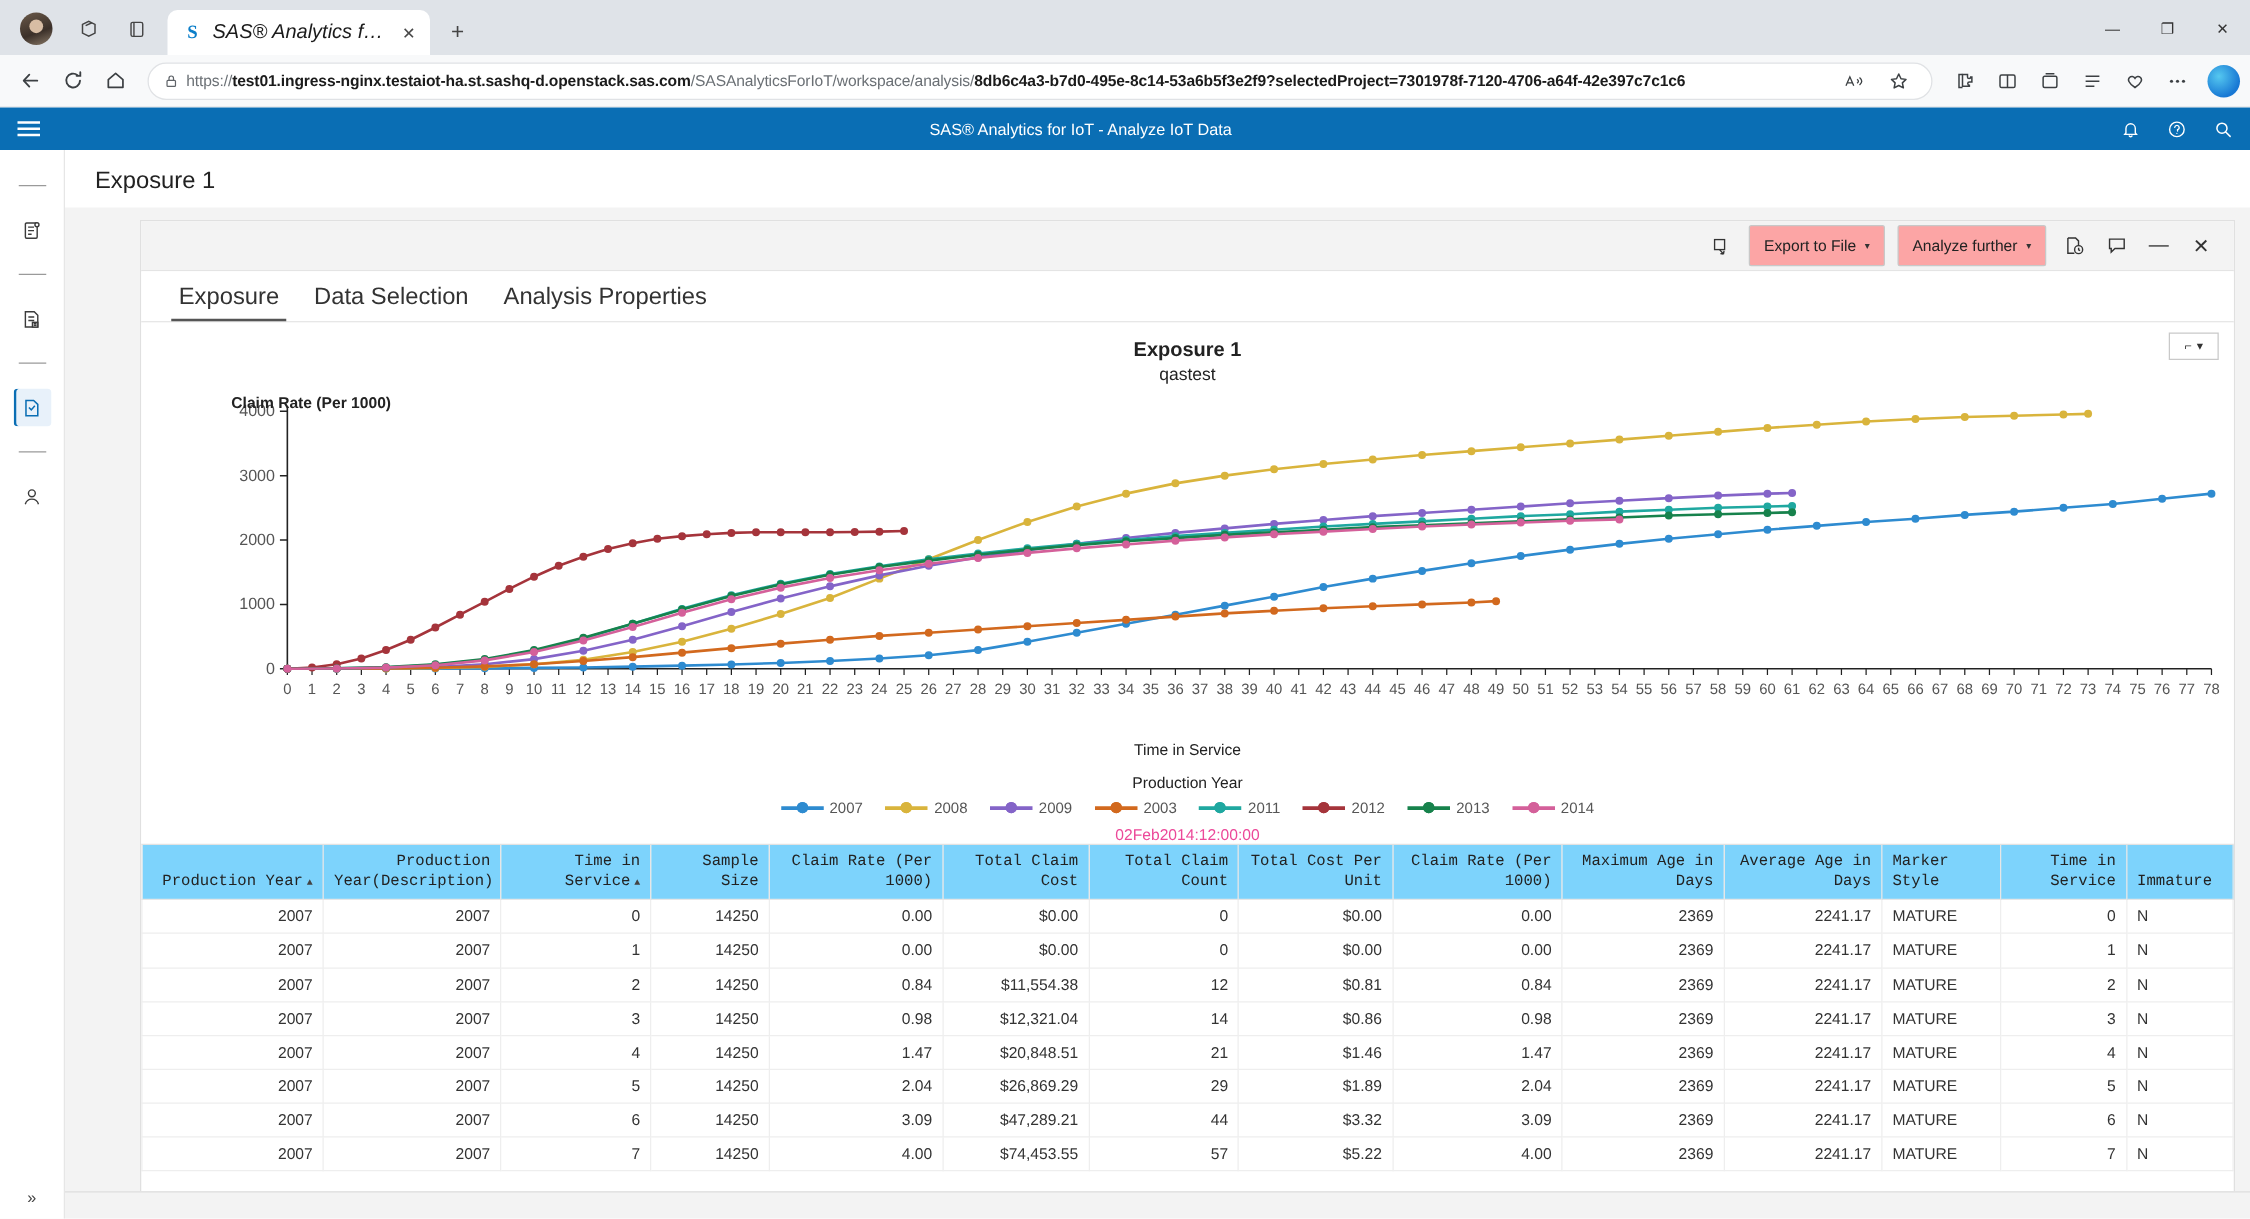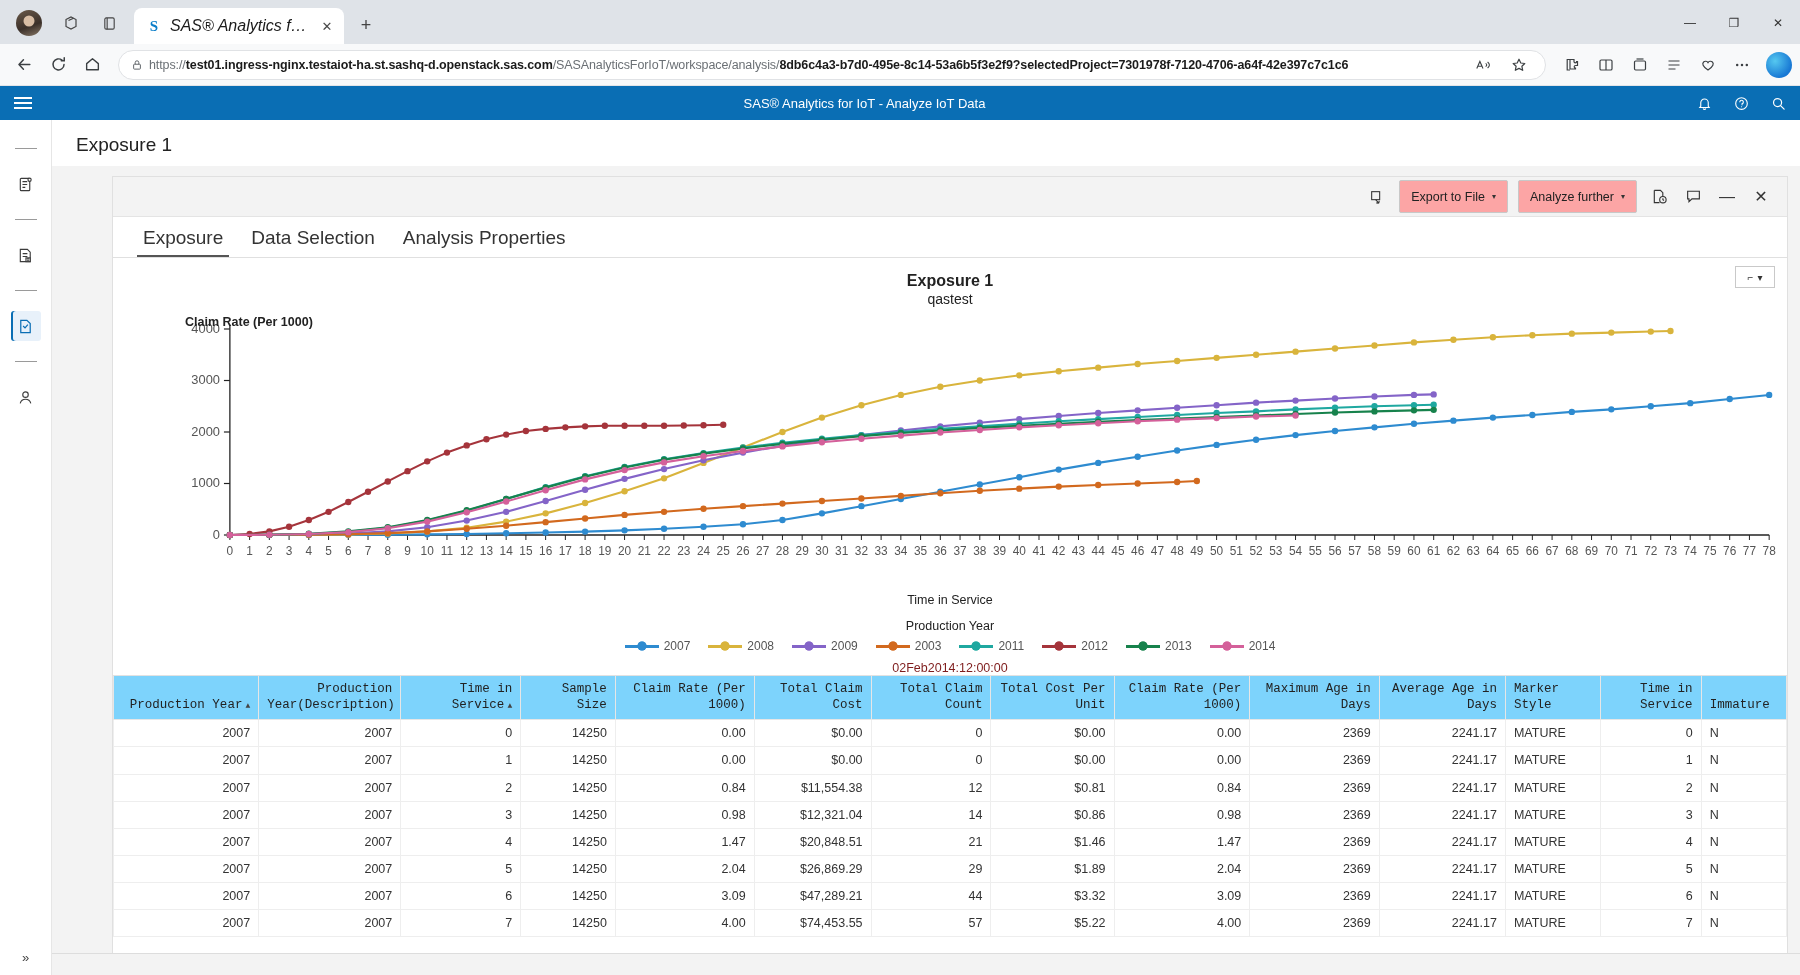--- a/index.html
+++ b/index.html
@@ -132,21 +132,21 @@
   .ylabel { position:absolute; left:72px; top:-2px; font-size:12.5px; font-weight:700; color:#222;}
   .xlabel { text-align:center; font-size:12.5px; color:#222; margin-top:6px;}
 
   .legend-title { text-align:center; font-size:12.5px; color:#222; margin-top:12px;}
   .legend { display:flex; justify-content:center; gap:18px; margin-top:6px; flex-wrap:wrap;}
   .legend-item { display:flex; align-items:center; gap:5px; font-size:12px; color:#555;}
   .legend-swatch { width:34px; height:3px; position:relative;}
   .legend-swatch:after{ content:""; position:absolute; left:50%; top:50%; transform:translate(-50%,-50%);
     width:9px;height:9px;border-radius:50%; background:inherit;}
   .legend-dot { width:9px;height:9px;border-radius:50%;}
-  .legend-ts { text-align:center; font-size:12.5px; color:#7f1d1d; margin-top:8px; font-weight:400;}
+  .legend-ts { text-align:center; font-size:12.5px; color:#ec4899; margin-top:8px; font-weight:400;}
 
   
   .table-wrap { flex:1; min-height:0; overflow:hidden; border-top:1px solid #e2e2e2; position:relative;}
   table.data { width:100%; border-collapse:collapse; font-size:12.5px; color:#222; table-layout:fixed;}
   table.data th {
     font-weight:400; color:#222; padding: 6px 8px; border:1px solid #e6e6e6; border-top:none;
     vertical-align:bottom; background:#7dd3fc; font-size:12.5px; line-height:1.25;font-family:Liberation Mono, monospace;
   }
   table.data td { padding: 4px 8px; border:1px solid #eeeeee; border-top:none; color:#333; line-height:1.45;}
   .ta-r { text-align:right;}

